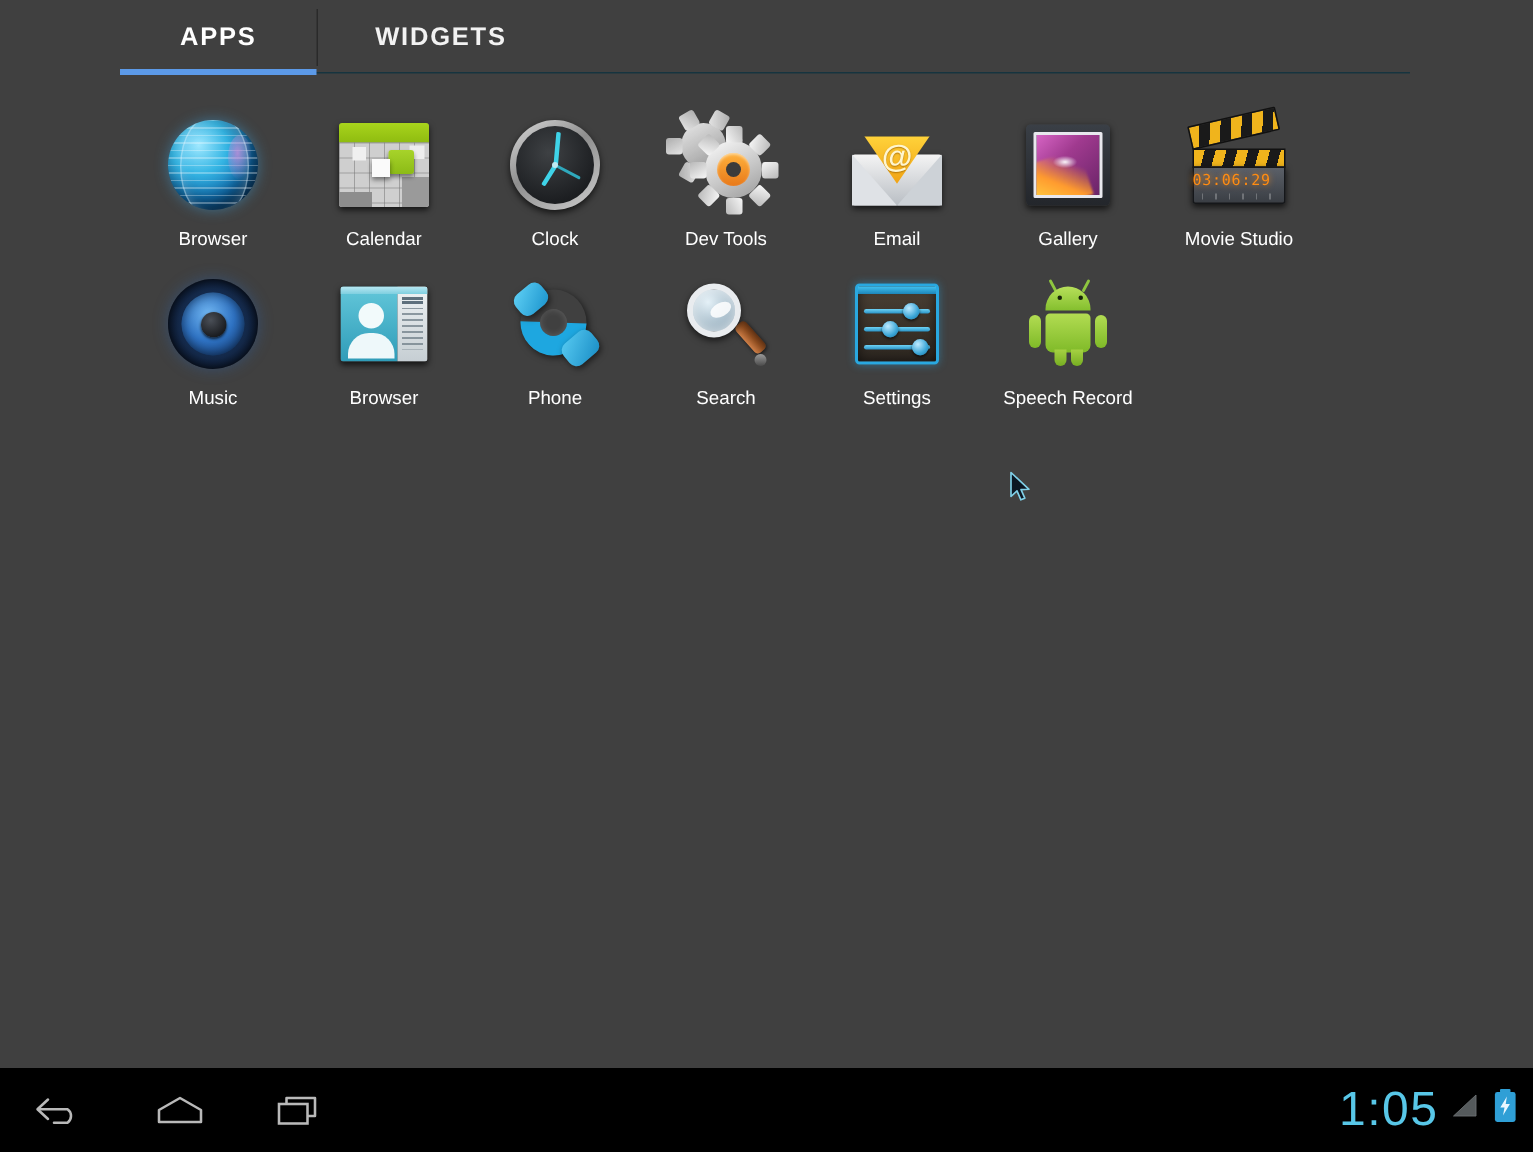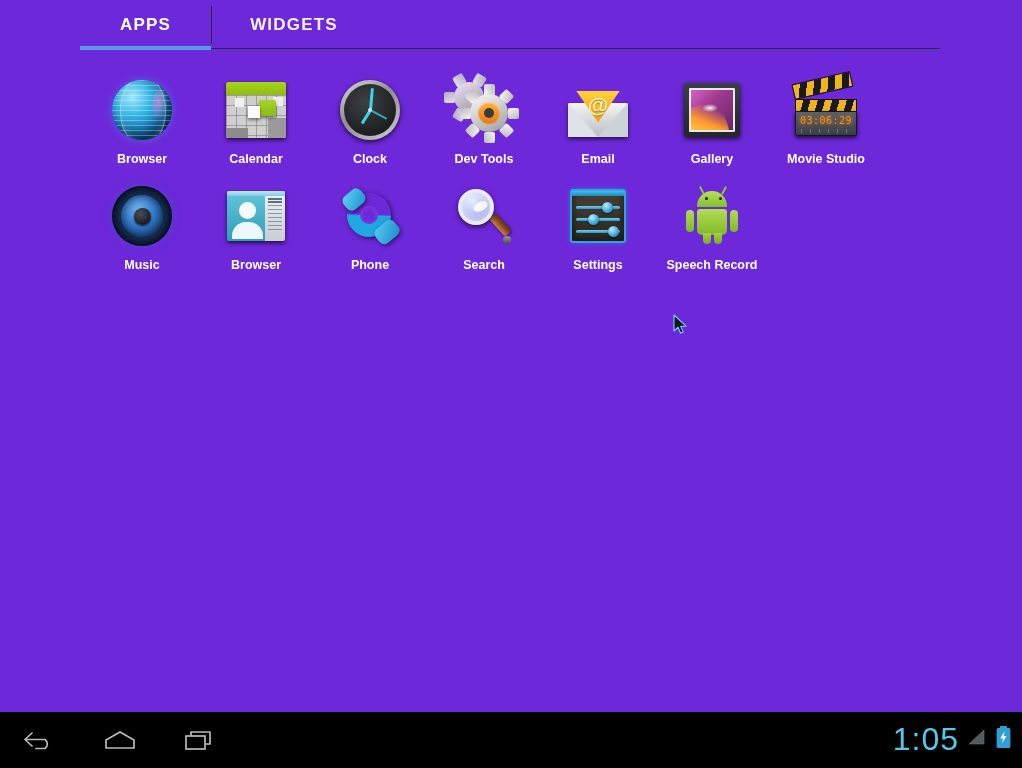--- a/index.html
+++ b/index.html
@@ -2,21 +2,21 @@
 <html><head>
 <meta charset="utf-8">
 <style>
   * { box-sizing: border-box; margin: 0; padding: 0; }
   html, body {
     width: 1022px; height: 768px;
     background: #000; overflow: hidden;
     font-family: "Liberation Sans", sans-serif;
     -webkit-font-smoothing: antialiased;
   }
-  #screen { position: relative; width: 1022px; height: 768px; background: #6d28d9; }
+  #screen { position: relative; width: 1022px; height: 768px; background: #404040; }
 
   
   #tabbar { position: absolute; left: 0; top: 0; width: 1022px; height: 52px; }
   .tab {
     position: absolute; top: 0; height: 49px;
     display: flex; align-items: center; justify-content: center;
     color: #fff; font-size: 17px; font-weight: bold; letter-spacing: 1.2px;
   }
   #tab-apps { left: 80px; width: 131px; }
   #tab-widgets { left: 212px; width: 164px; }
@@ -34,21 +34,21 @@
   .cell {
     position: relative; width: 114px; height: 106px;
     display: flex; flex-direction: column; align-items: center;
   }
   .icon-wrap {
     width: 72px; height: 72px; position: relative; margin-top: 2px;
     display: flex; align-items: center; justify-content: center;
   }
   .label {
     margin-top: 6px; color: #ffffff; font-size: 12.5px; line-height: 14px;
-    max-width: 100px; white-space: nowrap; overflow: hidden; text-align: center; font-weight: bold;
+    max-width: 100px; white-space: nowrap; overflow: hidden; text-align: center;
   }
   .label.clip { max-width: 92px; }
 
   
   .ic { width: 64px; height: 64px; position: relative; }
 
   
   .browser-globe {
     width: 60px; height: 60px; border-radius: 50%;
     background:
@@ -197,21 +197,21 @@
   .clap-top { position: absolute; left: 0; top: 0; width: 60px; height: 16px;
               transform: rotate(-13deg); transform-origin: left bottom;
               background: repeating-linear-gradient(105deg, #f0b41c 0 7px, #1a1a1a 7px 14px);
               border: 1px solid #111; border-radius: 1px; }
   .clap-bar { position: absolute; left: 0; top: 15px; width: 62px; height: 13px;
               background: repeating-linear-gradient(105deg, #f0b41c 0 7px, #1a1a1a 7px 14px);
               border: 1px solid #111; }
   .clap-body { position: absolute; left: 0; top: 27px; width: 62px; height: 25px;
                background: linear-gradient(#5b6068, #3a3e44); border: 1px solid #15171a;
                border-radius: 0 0 2px 2px; box-shadow: 0 2px 4px rgba(0,0,0,.7); }
-  .clap-time { position: absolute; left: 0; top: 31px; width: 62px; text-align: center;
+  .clap-time { position: absolute; left: 0; top: 31px; width: 62px; text-align: left;
                color: #ff8c12; font-family: "DejaVu Sans Mono", monospace;
                font-size: 10px; letter-spacing: .5px;
                text-shadow: 0 0 4px rgba(255,140,20,.85); }
   .clap-slots { position: absolute; left: 6px; top: 45px; width: 50px; height: 4px;
                 background: repeating-linear-gradient(to right,
                   rgba(255,255,255,.25) 0 1px, transparent 1px 9px); }
 
   
   .spk { width: 60px; height: 60px; border-radius: 50%;
          background: radial-gradient(circle at 50% 50%, #1c3f6a 0%, #14294a 55%, #0a1426 78%, #05070d 100%);

